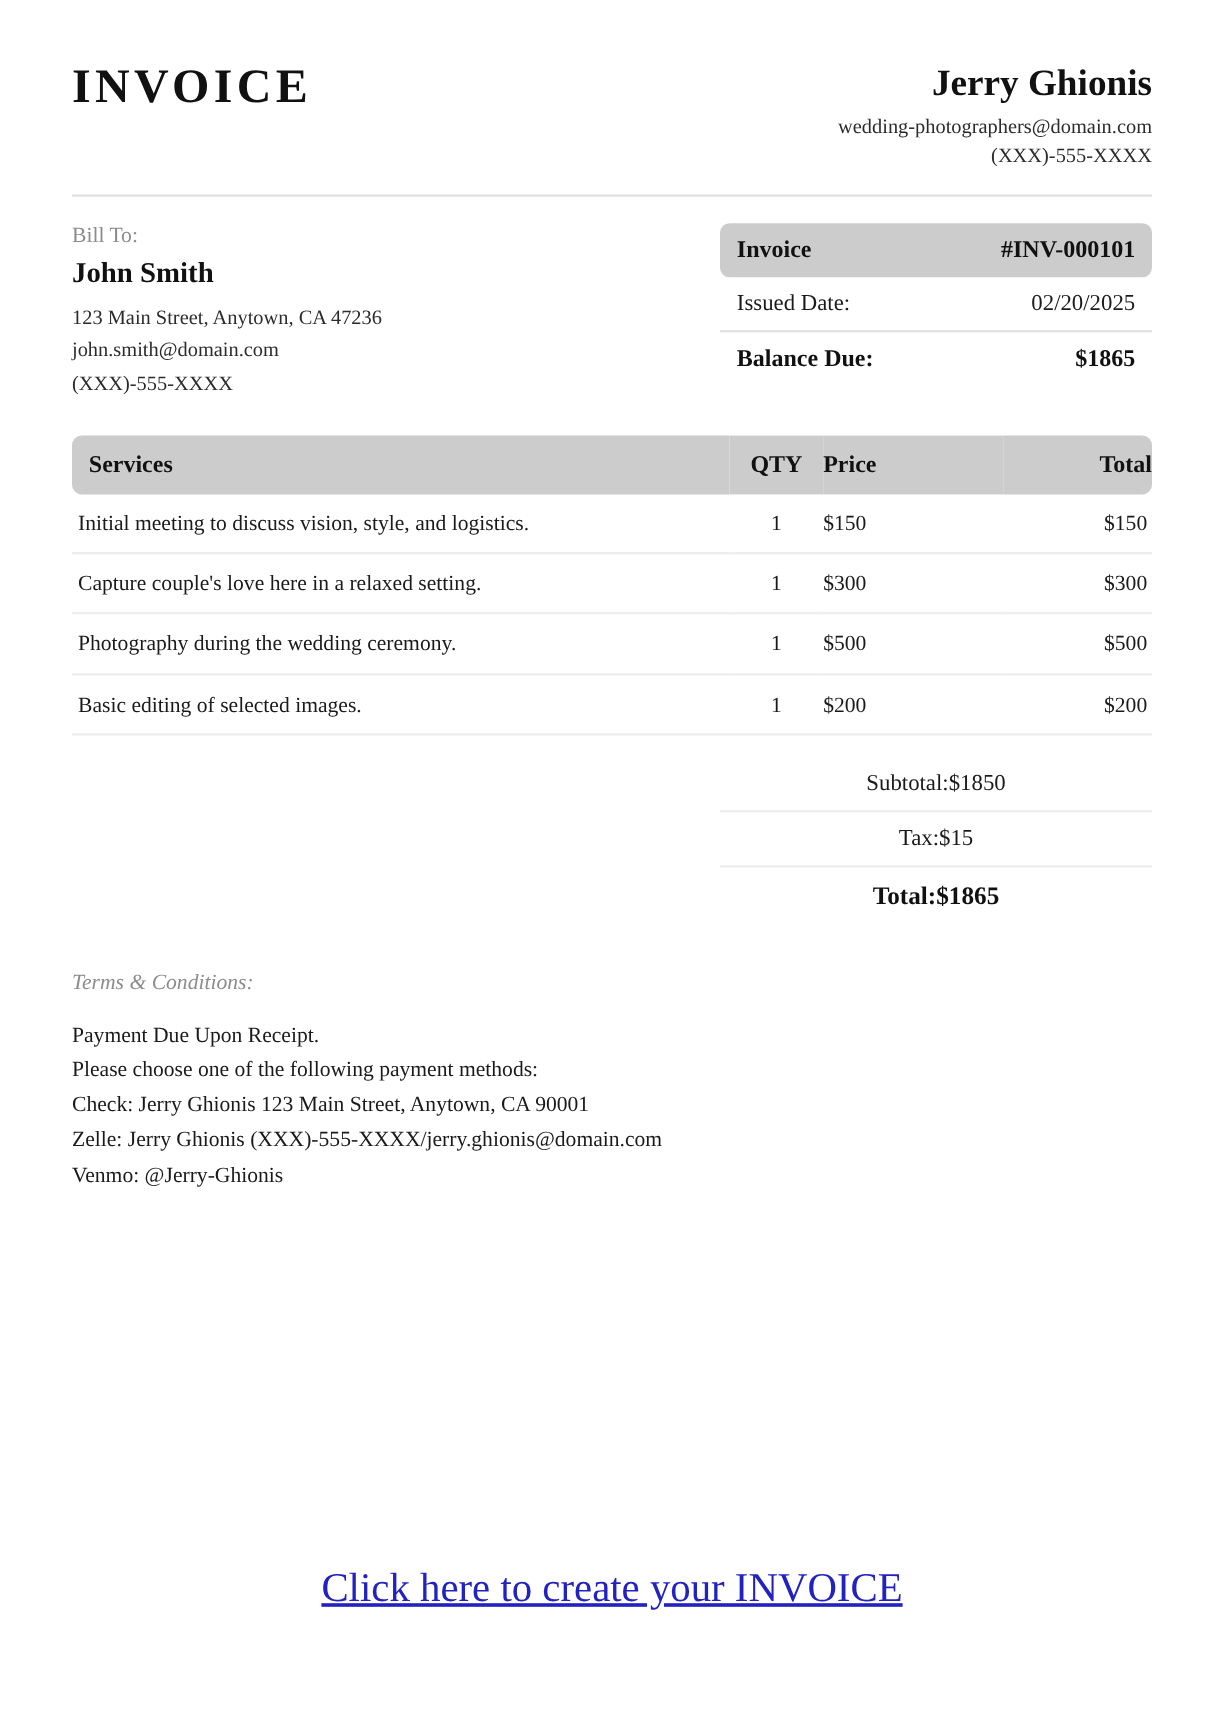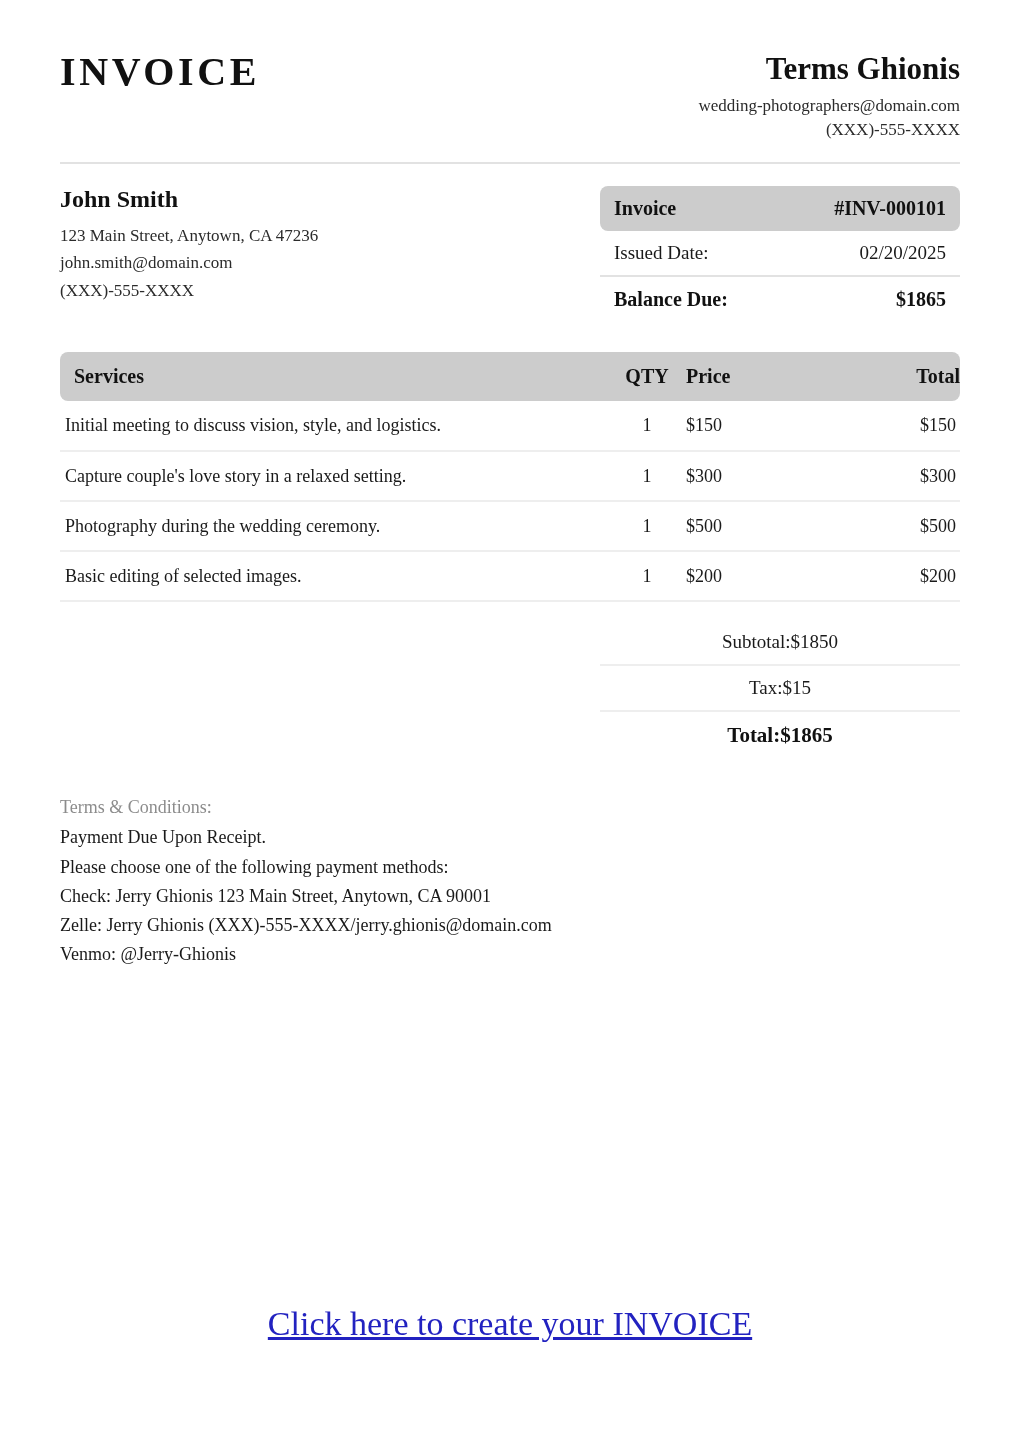--- a/index.html
+++ b/index.html
@@ -182,21 +182,22 @@
     color: #111111;
   }
 
   
   .terms {
     margin-top: 38px;
   }
   .terms-label {
     font-size: 18px;
     color: #8c8c8c;
-    margin-bottom: 5px;
+    margin-bottom: 19px;
+    font-style: italic;
   }
   .terms-line {
     font-size: 18px;
     color: #1a1a1a;
     line-height: 1.62;
   }
 
   
   .cta-wrap {
     position: absolute;
@@ -213,30 +214,31 @@
   }
 </style>
 </head>
 <body>
 
 <div class="page">
 
   <div class="header">
     <h1 class="doc-title">INVOICE</h1>
     <div class="vendor">
-      <div class="vendor-name">Terms Ghionis</div>
+      <div class="vendor-name">Jerry Ghionis</div>
       <div class="vendor-line">wedding-photographers@domain.com</div>
       <div class="vendor-line">(XXX)-555-XXXX</div>
     </div>
   </div>
   <hr class="header-rule">
 
   <div class="mid">
 
     <div class="billto">
+      <div class="billto-label">Bill To:</div>
       <div class="billto-name">John Smith</div>
       <div class="billto-line">123 Main Street, Anytown, CA 47236</div>
       <div class="billto-line">john.smith@domain.com</div>
       <div class="billto-line">(XXX)-555-XXXX</div>
     </div>
 
     <div class="meta">
       <div class="meta-head">
         <span>Invoice</span>
         <span>#INV-000101</span>
@@ -269,21 +271,21 @@
       </tr>
     </thead>
     <tbody>
       <tr>
         <td class="c-desc">Initial meeting to discuss vision, style, and logistics.</td>
         <td class="c-qty">1</td>
         <td class="c-price">$150</td>
         <td class="c-total">$150</td>
       </tr>
       <tr>
-        <td class="c-desc">Capture couple's love story in a relaxed setting.</td>
+        <td class="c-desc">Capture couple's love here in a relaxed setting.</td>
         <td class="c-qty">1</td>
         <td class="c-price">$300</td>
         <td class="c-total">$300</td>
       </tr>
       <tr>
         <td class="c-desc">Photography during the wedding ceremony.</td>
         <td class="c-qty">1</td>
         <td class="c-price">$500</td>
         <td class="c-total">$500</td>
       </tr>

